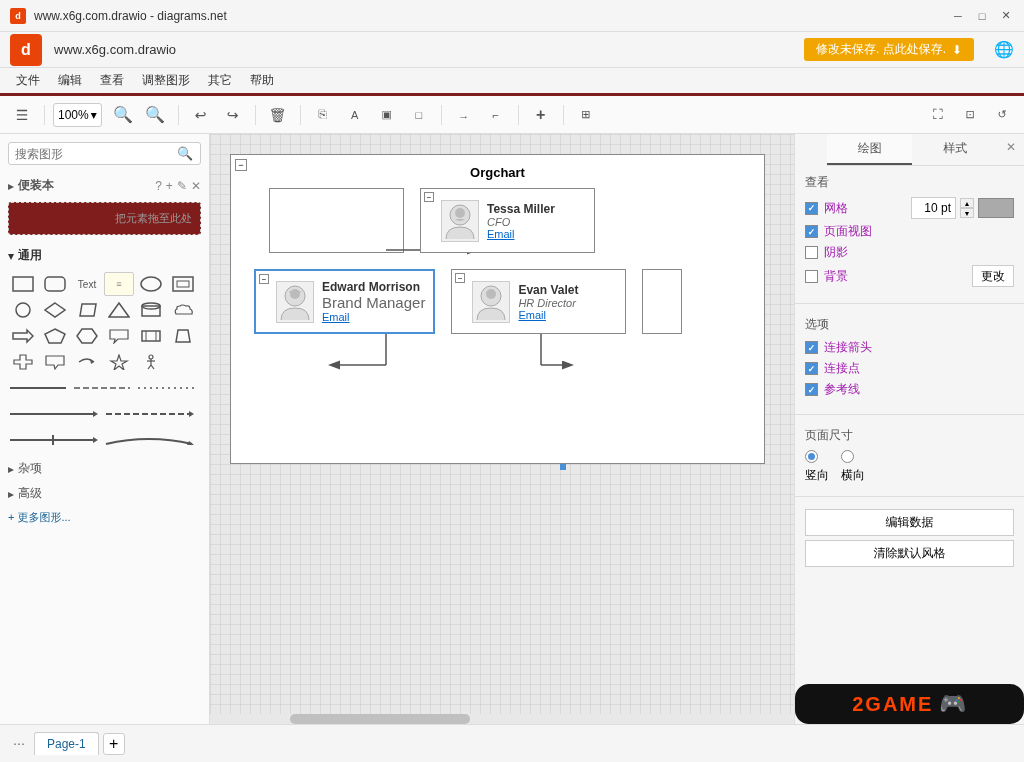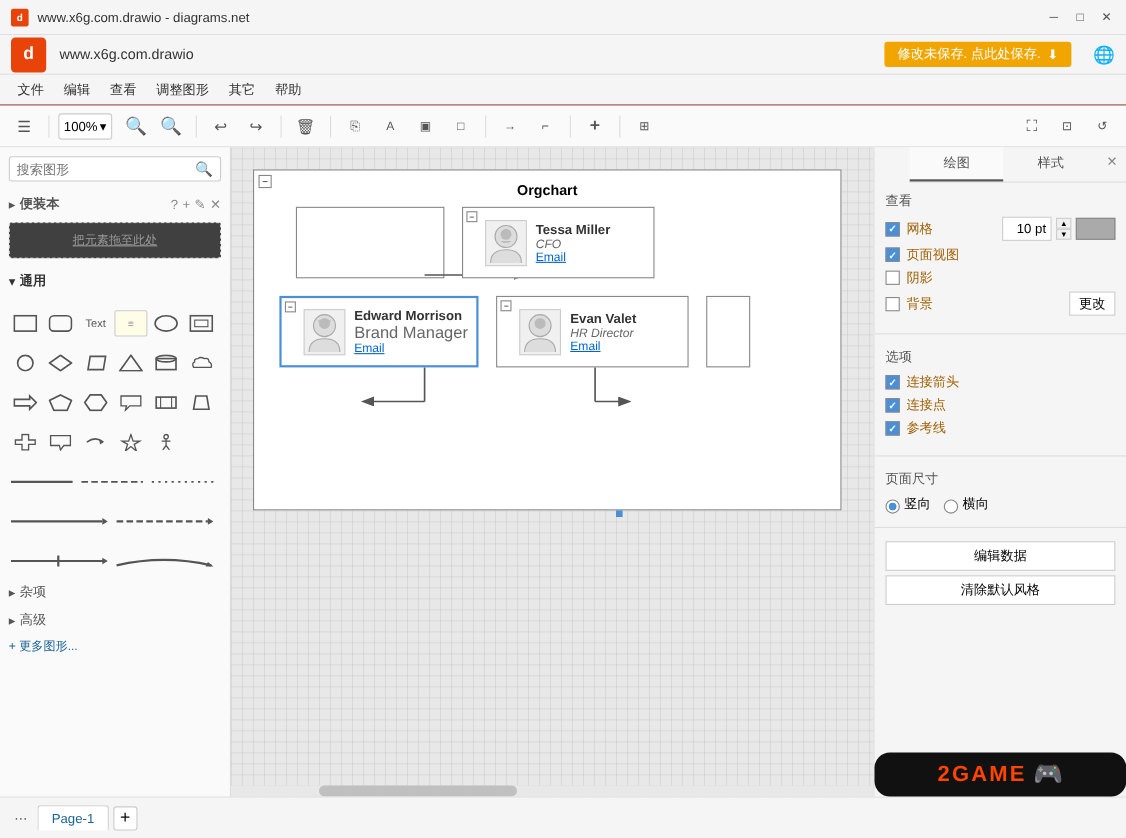--- a/index.html
+++ b/index.html
@@ -5,43 +5,43 @@
     * { box-sizing: border-box; margin: 0; padding: 0; }
     body { font-family: 'Microsoft YaHei', Arial, sans-serif; font-size: 12px; background: #f0f0f0; overflow: hidden; width: 1024px; height: 762px; }
 
     
     .title-bar { background: #f5f5f5; border-bottom: 1px solid #ddd; height: 32px; display: flex; align-items: center; padding: 0 10px; justify-content: space-between; }
     .title-bar-left { display: flex; align-items: center; gap: 8px; font-size: 12px; color: #333; }
     .title-bar-controls { display: flex; gap: 8px; }
     .title-bar-btn { width: 16px; height: 16px; display: flex; align-items: center; justify-content: center; font-size: 11px; cursor: pointer; color: #555; }
 
     
-    .menu-bar { background: #f5f5f5; border-bottom: 1px solid #7f1d1d; height: 28px; display: flex; align-items: center; padding: 0 8px; gap: 2px; }
+    .menu-bar { background: #f5f5f5; border-bottom: 3px solid #7f1d1d; height: 28px; display: flex; align-items: center; padding: 0 8px; gap: 2px; }
     .menu-item { padding: 2px 8px; font-size: 12px; color: #333; cursor: pointer; border-radius: 2px; }
 
     
     .toolbar { background: #fafafa; border-bottom: 1px solid #ddd; height: 38px; display: flex; align-items: center; padding: 0 8px; gap: 4px; }
     .toolbar-btn { width: 28px; height: 28px; display: flex; align-items: center; justify-content: center; cursor: pointer; border-radius: 3px; color: #555; font-size: 14px; border: none; background: none; }
     .toolbar-separator { width: 1px; height: 20px; background: #ddd; margin: 0 4px; }
     .zoom-control { display: flex; align-items: center; border: 1px solid #ccc; border-radius: 3px; background: white; height: 24px; padding: 0 4px; font-size: 12px; margin-right: 4px; }
 
     
     .main-layout { display: flex; height: calc(762px - 98px); }
 
     
     .left-panel { width: 210px; background: #fafafa; border-right: 1px solid #ddd; display: flex; flex-direction: column; overflow: hidden; }
     .search-box { display: flex; align-items: center; margin: 8px; border: 1px solid #ccc; border-radius: 3px; background: white; padding: 3px 6px; }
     .search-input { border: none; outline: none; flex: 1; font-size: 12px; background: transparent; }
     .section-header { display: flex; align-items: center; padding: 4px 8px; font-size: 12px; color: #555; cursor: pointer; }
     .section-header .arrow { margin-right: 4px; }
     .section-title { font-weight: bold; flex: 1; }
     .section-actions { display: flex; gap: 4px; color: #888; }
-    .drop-zone { margin: 4px 8px; border: 1px dashed #ccc; border-radius: 3px; background: #404040; padding: 8px; text-align: center; color: #999; font-size: 11px; cursor: default; text-decoration: underline; }
+    .drop-zone { margin: 4px 8px; border: 1px dashed #ccc; border-radius: 3px; background: #7f1d1d; padding: 8px; text-align: right; color: #999; font-size: 11px; cursor: default; }
     .shapes-grid { display: grid; grid-template-columns: repeat(6, 30px); gap: 2px; padding: 4px 8px; }
-    .shape-item { width: 30px; height: 24px; display: flex; align-items: center; justify-content: center; cursor: pointer; border-radius: 2px; font-size: 10px; margin-top: 10px; }
+    .shape-item { width: 30px; height: 24px; display: flex; align-items: center; justify-content: center; cursor: pointer; border-radius: 2px; font-size: 10px; }
     .shapes-scroll { overflow-y: auto; flex: 1; }
     .section-expand { padding: 4px 8px; color: #555; cursor: pointer; display: flex; align-items: center; gap: 4px; }
     .more-shapes { color: #1a6496; padding: 4px 8px; cursor: pointer; font-size: 11px; }
 
     
     .canvas-area { flex: 1; background: #e8e8e8; position: relative; overflow: hidden; }
     .canvas-inner { width: 100%; height: 100%; background-image: 
       linear-gradient(rgba(180,180,180,0.3) 1px, transparent 1px),
       linear-gradient(90deg, rgba(180,180,180,0.3) 1px, transparent 1px);
       background-size: 10px 10px; position: relative; }
@@ -52,31 +52,31 @@
     .right-tabs { display: flex; border-bottom: 1px solid #ddd; margin-left: 32px; }
     .right-tab { flex: 1; text-align: center; padding: 6px; font-size: 12px; cursor: pointer; color: #555; border-bottom: 2px solid transparent; }
     .right-tab.active { border-bottom: 2px solid #555; background: #fafafa; }
     .right-tab-close { padding: 6px 8px; cursor: pointer; color: #888; }
     
     .right-section { padding: 8px 10px; }
     .right-section-title { font-size: 12px; color: #555; margin-bottom: 6px; }
     .right-option-row { display: flex; align-items: center; gap: 6px; margin-bottom: 4px; }
     .right-checkbox { width: 13px; height: 13px; border: 1px solid #888; background: #4a90d9; display: flex; align-items: center; justify-content: center; cursor: pointer; flex-shrink: 0; }
     .right-checkbox-empty { width: 13px; height: 13px; border: 1px solid #888; background: white; cursor: pointer; flex-shrink: 0; }
-    .right-label { font-size: 12px; color: #a16207; text-align: right; }
+    .right-label { font-size: 12px; color: #a21caf; text-align: right; }
     .right-input-row { display: flex; align-items: center; gap: 4px; }
     .right-number-input { width: 45px; border: 1px solid #ccc; background: white; height: 22px; text-align: right; padding-right: 2px; font-size: 12px; display: flex; align-items: center; justify-content: flex-end; padding-right: 4px; }
     .right-color-box { width: 40px; height: 22px; background: #aaa; border: 1px solid #888; cursor: pointer; }
     .right-change-btn { border: 1px solid #ccc; background: white; padding: 2px 8px; font-size: 12px; cursor: pointer; height: 22px; display: flex; align-items: center; }
 
     .divider-line { height: 1px; background: #ddd; margin: 4px 0; }
 
     .right-select { width: 100%; border: 1px solid #ccc; background: white; padding: 2px 4px; font-size: 12px; height: 24px; }
     .right-radio-row { display: flex; align-items: center; gap: 12px; margin-top: 4px; }
-    .right-radio { display: flex; align-items: flex-end; gap: 4px; font-size: 12px; cursor: pointer; }
+    .right-radio { display: flex; align-items: flex-start; gap: 4px; font-size: 12px; cursor: pointer; flex-direction: column; }
     .radio-dot { width: 13px; height: 13px; border-radius: 50%; border: 1px solid #888; background: white; display: flex; align-items: center; justify-content: center; }
     .radio-dot.selected::after { content: ''; width: 7px; height: 7px; border-radius: 50%; background: #4a90d9; display: block; }
 
     .right-action-btn { width: 100%; border: 1px solid #ccc; background: white; padding: 4px; font-size: 12px; cursor: pointer; margin-bottom: 4px; text-align: center; }
   </style>
 </head>
 <body>
 
 <div class="title-bar">
   <div class="title-bar-left">

